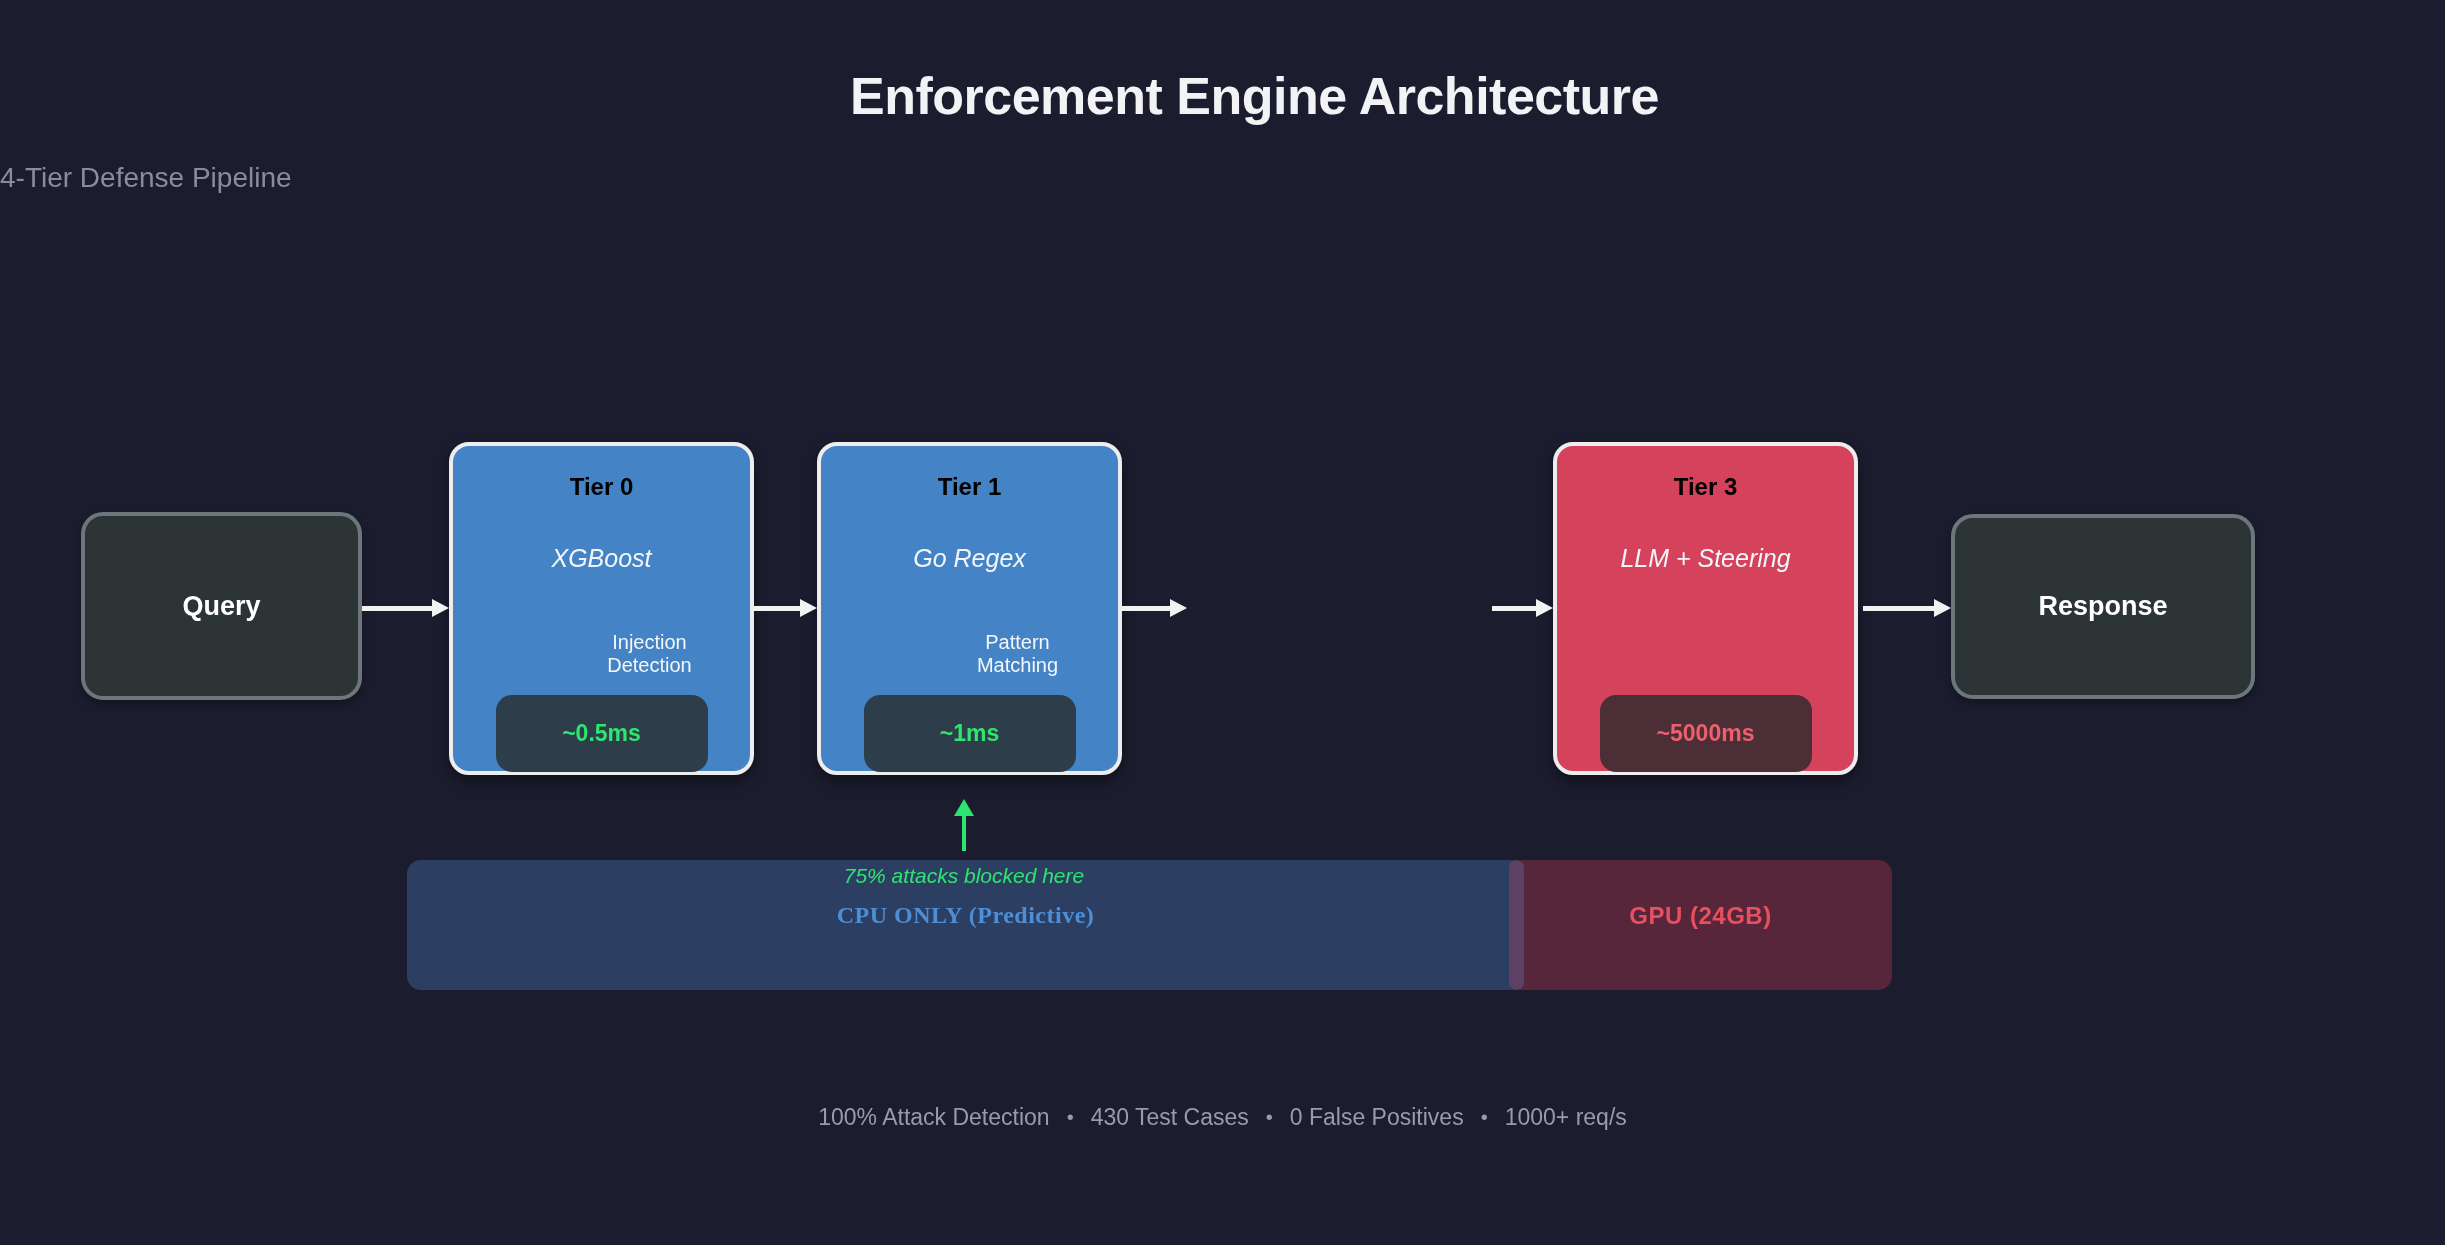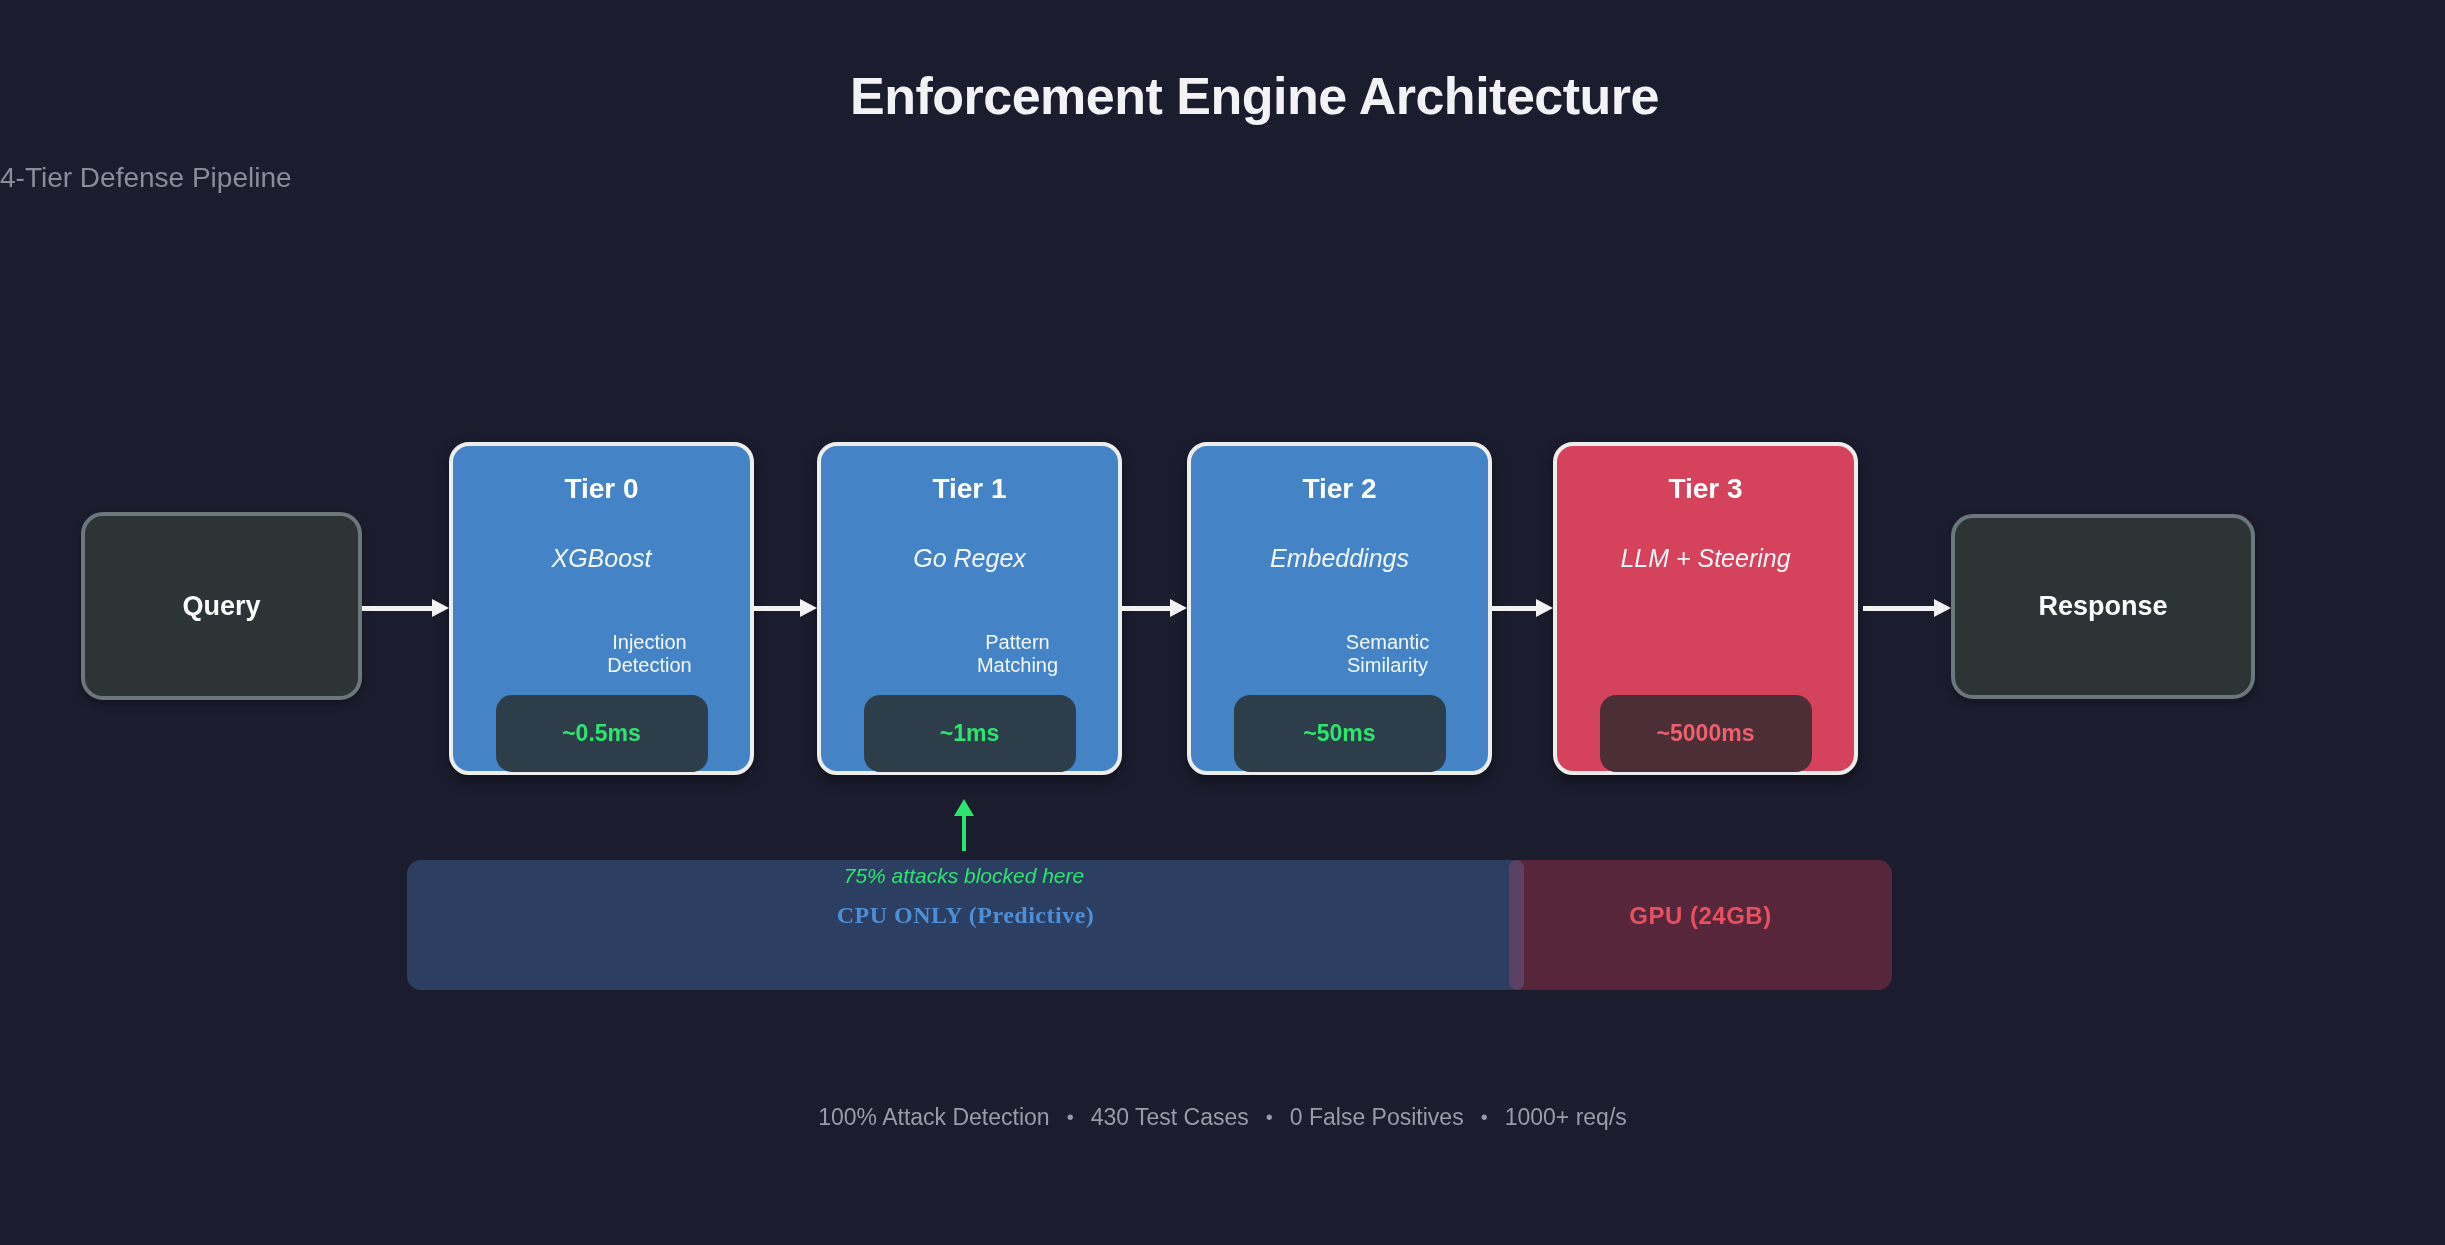--- a/index.html
+++ b/index.html
@@ -53,21 +53,21 @@
   }
   .tier--0 { left: 449px; }
   .tier--1 { left: 817px; }
   .tier--2 { left: 1187px; }
   .tier--3 { left: 1553px; }
   .tier--cpu { background: var(--tier-blue, #4484c6); }
   .tier--gpu { background: var(--tier-red, #d5425c); }
 
   .tier-name {
     position: absolute; left: 0; top: 27px; width: 100%;
-    text-align: center; font-size: 28px; font-weight: bold; color: #ffffff;
+    text-align: center; font-size: 24px; font-weight: bold; color: #000000;
   }
   .tier-tech {
     position: absolute; left: 0; top: 98px; width: 100%;
     text-align: center; font-size: 25px; font-style: italic; color: #f2f6fb;
   }
   .tier-desc {
     position: absolute; left: 0; top: 185px; width: 100%;
     text-align: center; font-size: 20px; line-height: 23px; color: #f4f7fa;
     white-space: pre-line;
     padding-left: 48px;
@@ -170,29 +170,20 @@
   <div class="tier tier--1 tier--cpu">
     <div class="tier-name">Tier 1</div>
     <div class="tier-tech">Go Regex</div>
     <div class="tier-desc">Pattern
 Matching</div>
     <div class="tier-badge tier-badge--cpu">
       <span>~1ms</span>
     </div>
   </div>
 
-  <div class="tier tier--2 tier--cpu">
-    <div class="tier-name">Tier 2</div>
-    <div class="tier-tech">Embeddings</div>
-    <div class="tier-desc">Semantic
-Similarity</div>
-    <div class="tier-badge tier-badge--cpu">
-      <span>~50ms</span>
-    </div>
-  </div>
 
   <div class="tier tier--3 tier--gpu">
     <div class="tier-name">Tier 3</div>
     <div class="tier-tech">LLM + Steering</div>
     <div class="tier-badge tier-badge--gpu">
       <span>~5000ms</span>
     </div>
   </div>
 
   <div class="harrow harrow--1">

